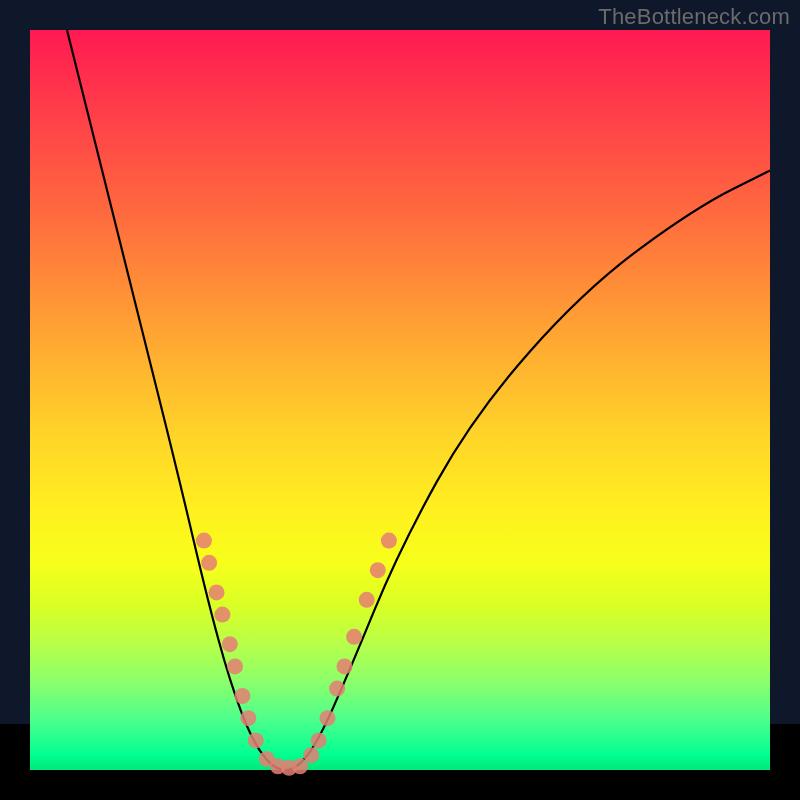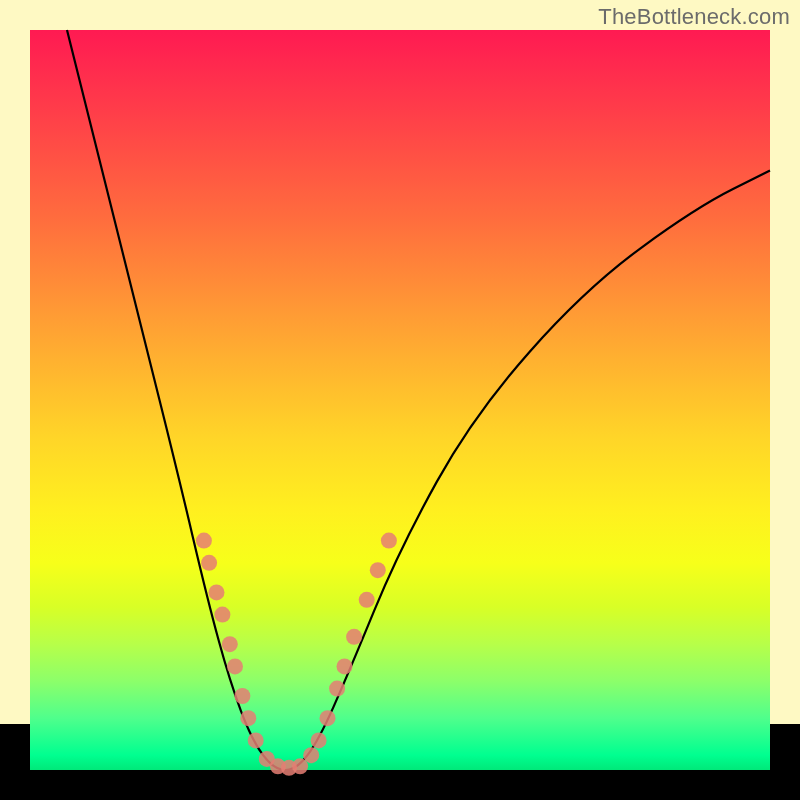--- a/index.html
+++ b/index.html
@@ -8,21 +8,21 @@
     width: 800px;
     height: 800px;
     overflow: hidden;
     background: #000;
     font-family: Arial, Helvetica, sans-serif;
   }
   .frame {
     position: relative;
     width: 800px;
     height: 724px;
-    background: #fef9c3;
+    background: #0f172a;
   }
   .plot-area {
     position: absolute;
     left: 30px;
     top: 30px;
     width: 740px;
     height: 740px;
     background: linear-gradient(
       to bottom,
       #ff1a52 0%,

